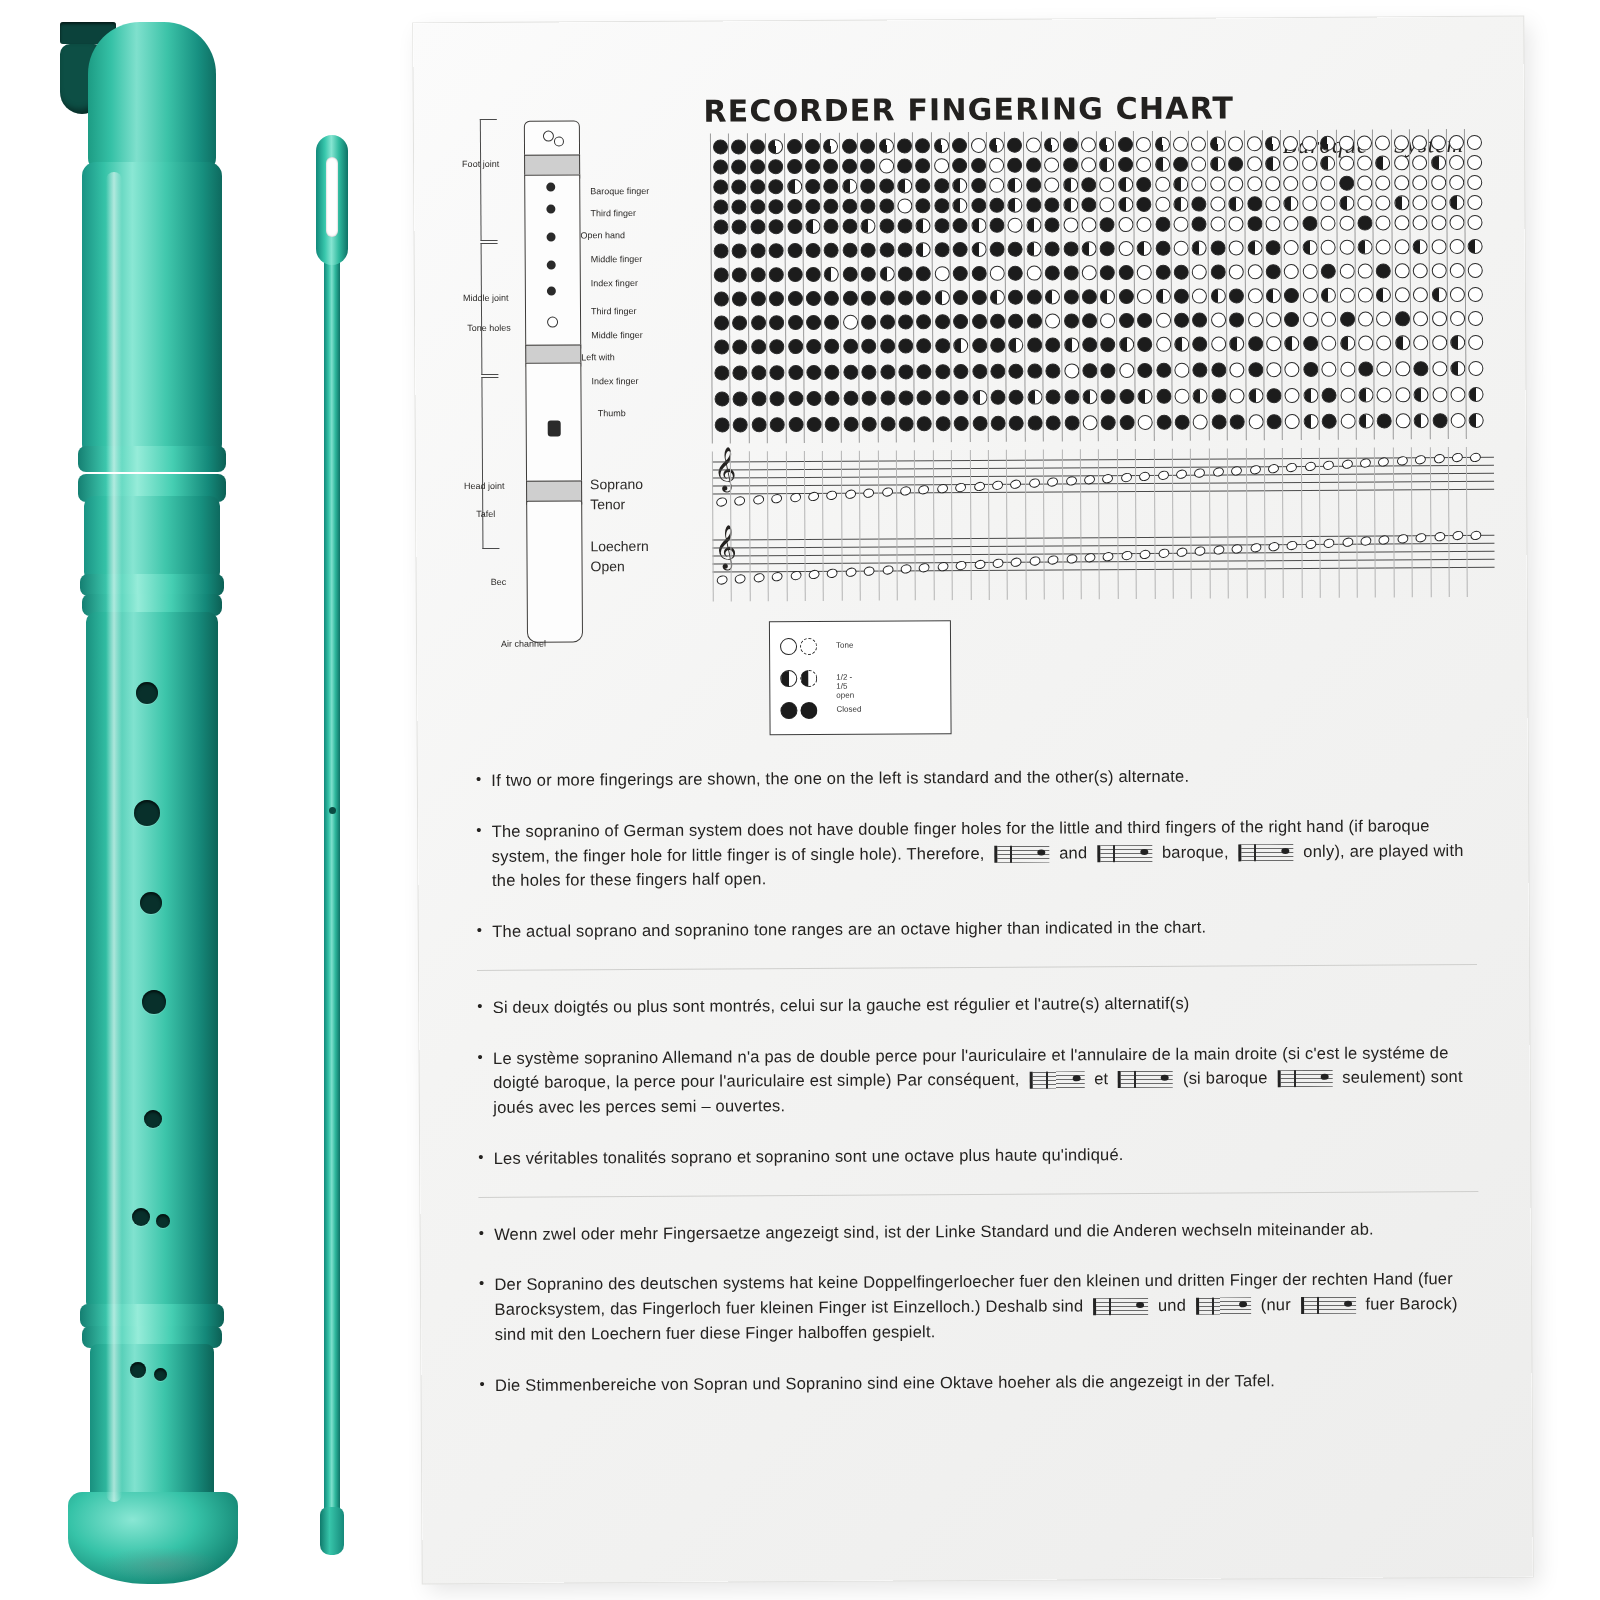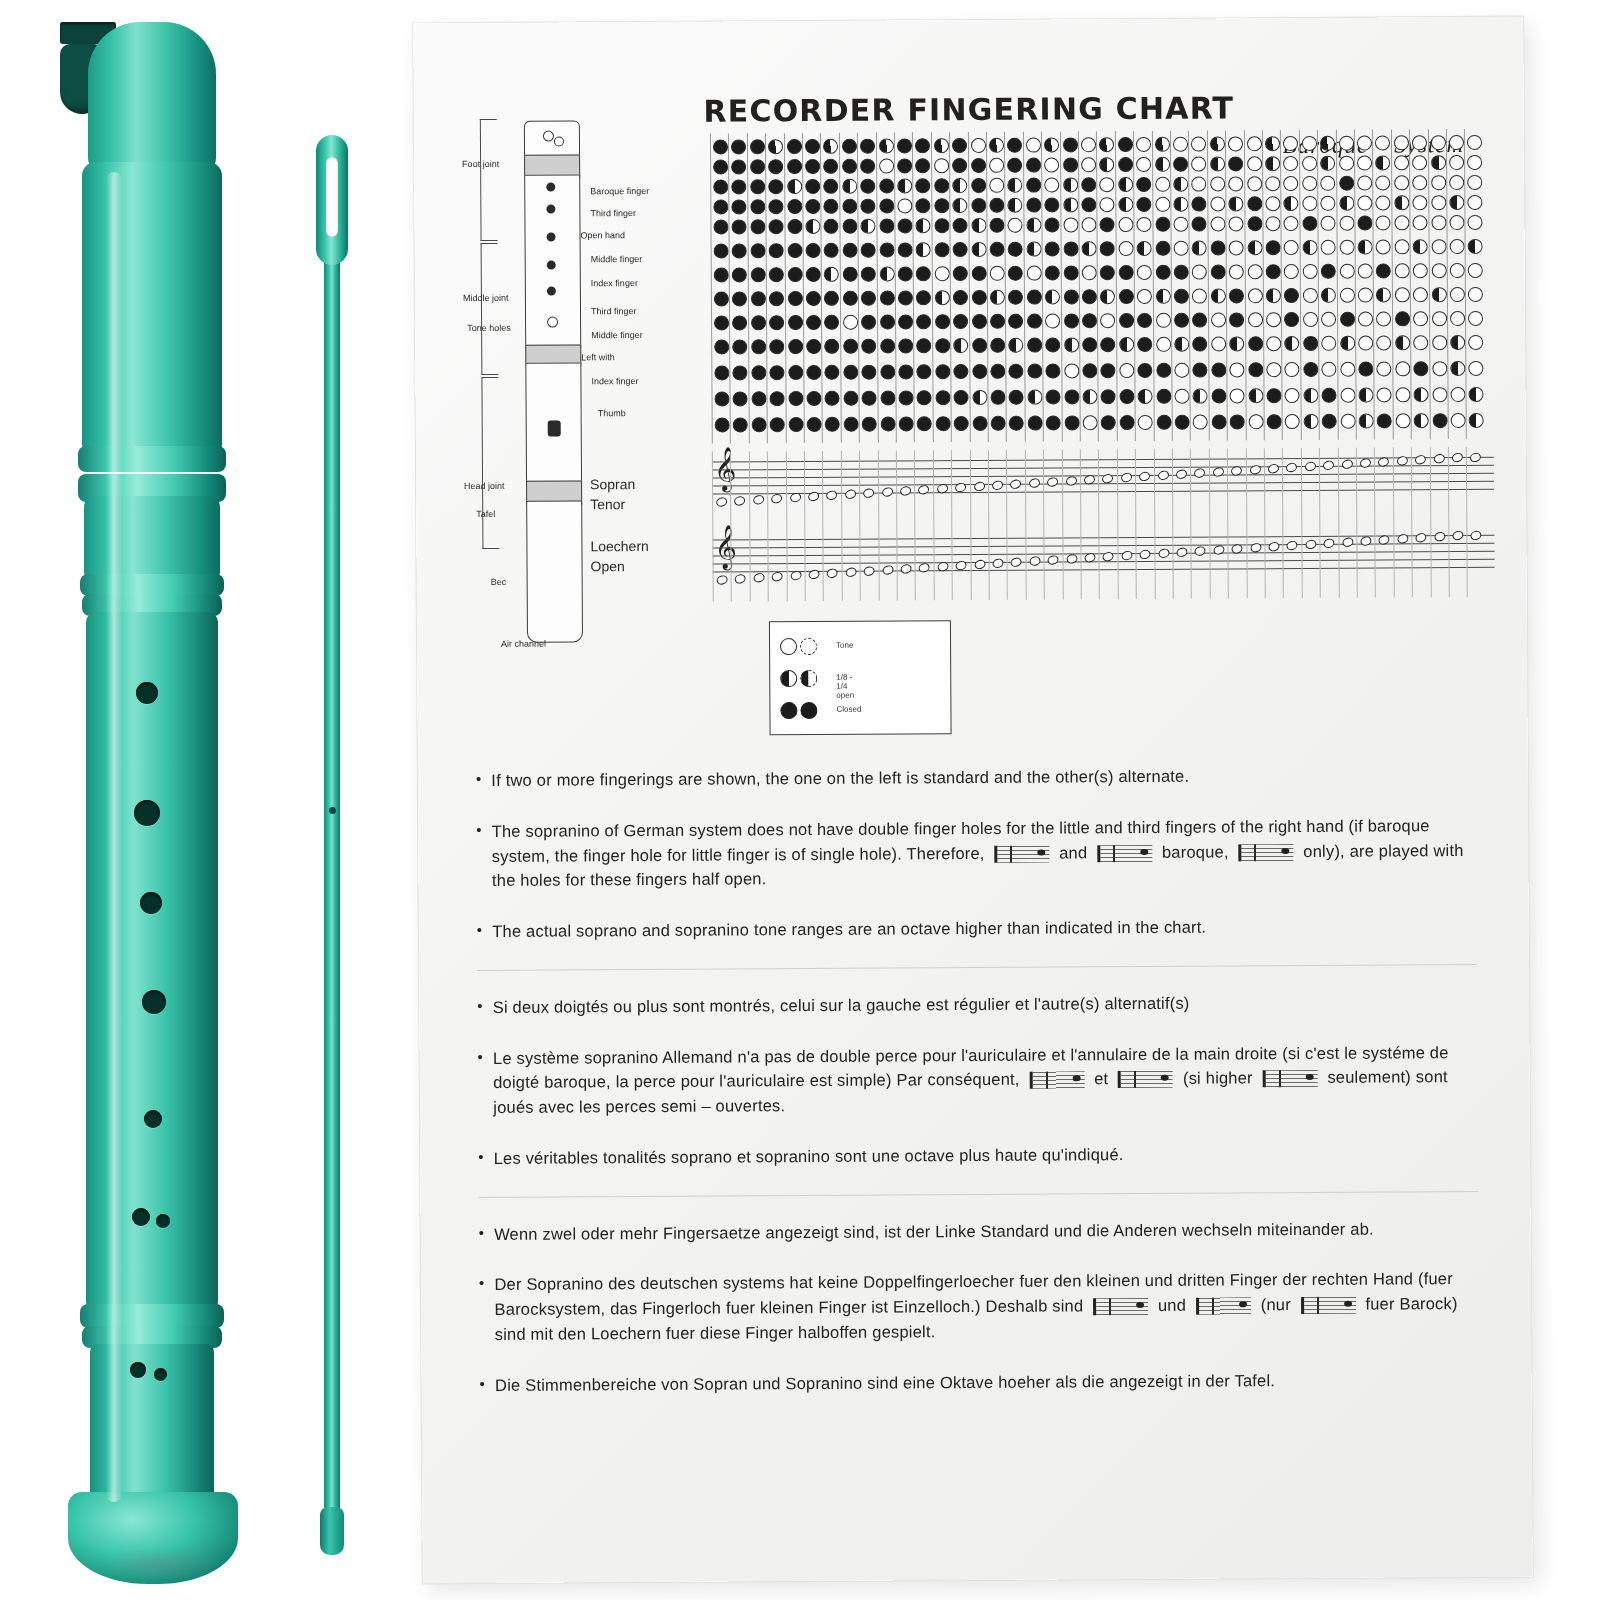--- a/index.html
+++ b/index.html
@@ -287,21 +287,21 @@
       <div class="dg-label" style="left:128px;top:94px;">Third finger</div>
       <div class="dg-label" style="left:118px;top:116px;">Open hand</div>
       <div class="dg-label" style="left:128px;top:140px;">Middle finger</div>
       <div class="dg-label" style="left:128px;top:164px;">Index finger</div>
       <div class="dg-label" style="left:128px;top:192px;">Third finger</div>
       <div class="dg-label" style="left:128px;top:216px;">Middle finger</div>
       <div class="dg-label" style="left:118px;top:238px;">Left with</div>
       <div class="dg-label" style="left:128px;top:262px;">Index finger</div>
       <div class="dg-label" style="left:134px;top:294px;">Thumb</div>
 
-      <div class="dg-label" style="left:126px;top:362px;font-size:14px;">Sopran</div>
+      <div class="dg-label" style="left:126px;top:362px;font-size:14px;">Soprano</div>
       <div class="dg-label" style="left:126px;top:382px;font-size:14px;">Tenor</div>
       <div class="dg-label" style="left:126px;top:424px;font-size:14px;">Loechern</div>
       <div class="dg-label" style="left:126px;top:444px;font-size:14px;">Open</div>
     </div>
 
     <div id="grid">
         <div class="gcol" style="left: 0px;">
           <div class="gcell filled" style="top: 6px;"></div>
           <div class="gcell filled" style="top: 26px;"></div>
           <div class="gcell filled" style="top: 46px;"></div>
@@ -1080,21 +1080,21 @@
 
     <div id="legend">
       <div class="lg-row" style="top:16px;">
         <div class="lg-dot" style="left:0;top:0;background:#fff;"></div>
         <div class="lg-dot dash" style="left:20px;top:0;background:#fff;"></div>
         <div class="lg-txt">Tone</div>
       </div>
       <div class="lg-row" style="top:48px;">
         <div class="lg-dot" style="left:0;top:0;background:linear-gradient(90deg,#1c1c1c 50%,#fff 50%);"></div>
         <div class="lg-dot dash" style="left:20px;top:0;background:linear-gradient(90deg,#1c1c1c 50%,#fff 50%);"></div>
-        <div class="lg-txt">1/8 - 1/4 open</div>
+        <div class="lg-txt">1/2 - 1/5 open</div>
       </div>
       <div class="lg-row" style="top:80px;">
         <div class="lg-dot" style="left:0;top:0;background:#1c1c1c;"></div>
         <div class="lg-dot dash" style="left:20px;top:0;background:#1c1c1c;"></div>
         <div class="lg-txt">Closed</div>
       </div>
     </div>
 
     <div id="notes">
 
@@ -1128,21 +1128,21 @@
         <span class="txt">Si deux doigtés ou plus sont montrés, celui sur la gauche est régulier et l'autre(s) alternatif(s)</span>
       </div>
 
       <div class="note-item">
         <span class="bullet">•</span>
         <span class="txt">
           <span>Le système sopranino Allemand n'a pas de double perce pour l'auriculaire et l'annulaire de la main droite (si c'est le systéme de doigté baroque, la perce pour l'auriculaire est simple) Par conséquent,</span>
           <span class="mini-nota"></span>
           <span>et</span>
           <span class="mini-nota"></span>
-          <span>(si higher</span>
+          <span>(si baroque</span>
           <span class="mini-nota"></span>
           <span>seulement) sont joués avec les perces semi</span>
           <span>– ouvertes.</span>
         </span>
       </div>
 
       <div class="note-item">
         <span class="bullet">•</span>
         <span class="txt">Les véritables tonalités soprano et sopranino sont une octave plus haute qu'indiqué.</span>
       </div>

